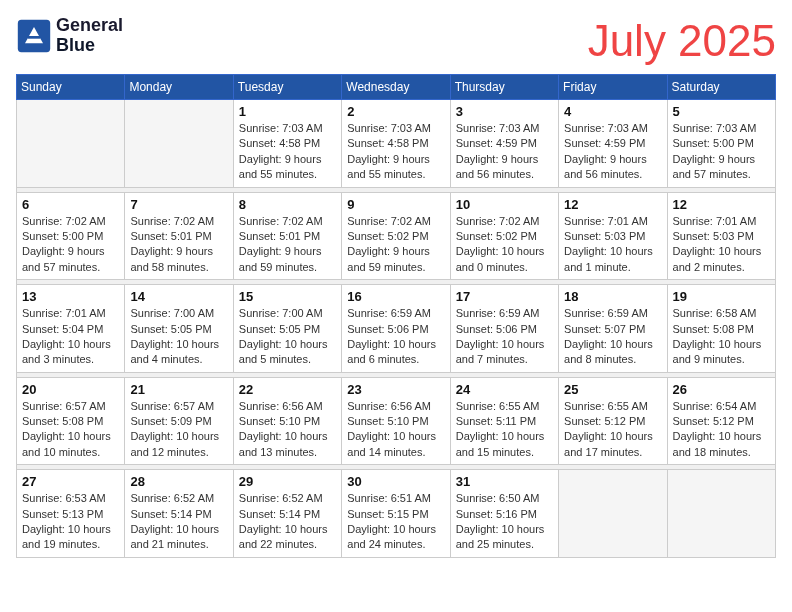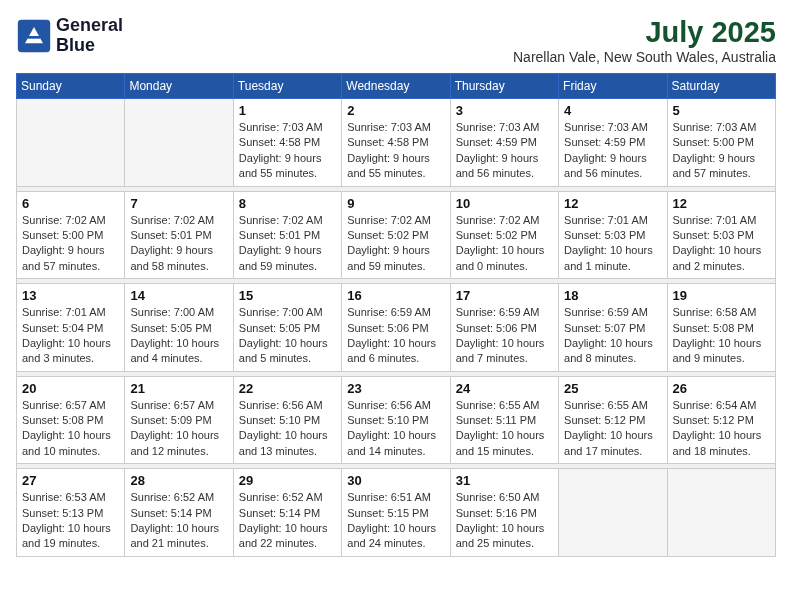--- a/index.html
+++ b/index.html
@@ -29,23 +29,23 @@
     }
     .logo-text .blue { color: #0f172a; }
     .logo-icon {
       width: 36px;
       height: 36px;
     }
     .title-block {
       text-align: right;
     }
     .month-title {
-      font-size: 29px;
-      color: #14532d;
-      font-weight: bold;
+      font-size: 44px;
+      color: #ef4444;
+      font-weight: normal;
     }
     .subtitle {
       font-size: 14px;
       color: #333;
     }
     .calendar {
       width: 100%;
       border-collapse: collapse;
       border: 1px solid #ccc;
     }
@@ -93,21 +93,20 @@
       <polygon points="10,28 20,10 30,28" fill="white"></polygon>
       <rect x="13" y="20" width="14" height="3" fill="#2255a4"></rect>
     </svg>
     <div class="logo-text">
       <div><span>General</span></div>
       <div><span class="blue">Blue</span></div>
     </div>
   </div>
   <div class="title-block">
     <div class="month-title">July 2025</div>
-    <div class="subtitle">Narellan Vale, New South Wales, Australia</div>
   </div>
 </div>
 
 <table class="calendar">
   <thead>
     <tr>
     <th>Sunday</th>
         <th>Monday</th>
         <th>Tuesday</th>
         <th>Wednesday</th>

